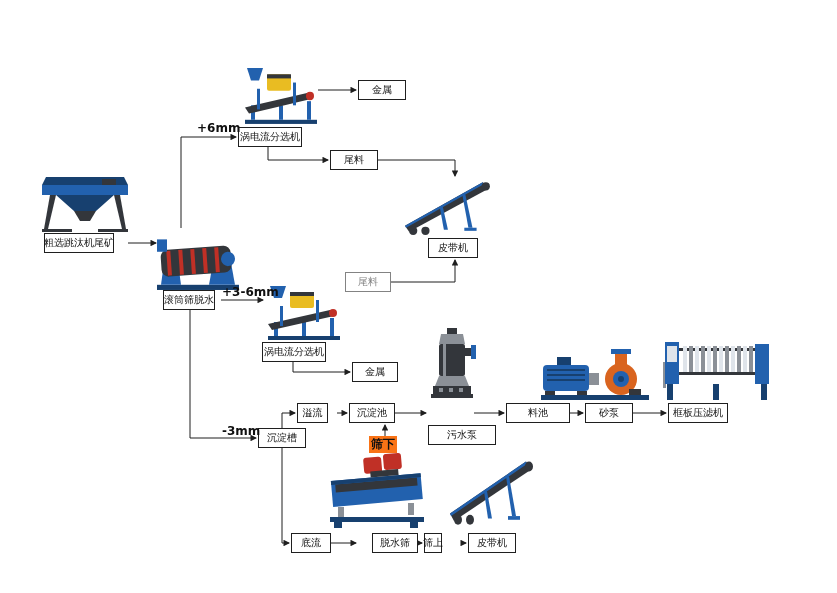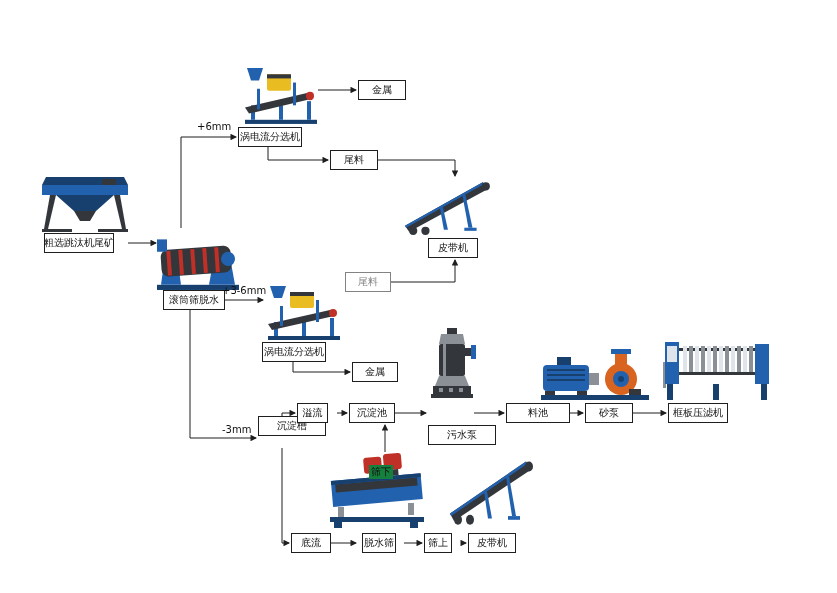--- a/index.html
+++ b/index.html
@@ -8,22 +8,22 @@
     font-family:"DejaVu Sans","Liberation Sans",sans-serif;}
   .machine{position:absolute;z-index:1;}
   .machine svg{display:block;width:100%;height:100%;}
   #wires{position:absolute;left:0;top:0;z-index:2;}
   #wires path{fill:none;stroke:var(--c-line,#1f1f1f);stroke-width:1;}
   .box{position:absolute;z-index:3;height:20px;box-sizing:border-box;
     border:1px solid var(--c-line,#1f1f1f);background:#ffffff;
     display:flex;align-items:center;justify-content:center;
     font-size:10px;color:#101010;white-space:nowrap;letter-spacing:0;}
   .box.faded{opacity:.55;}
-  .edge-label{position:absolute;z-index:3;font-size:10px;color:#101010;white-space:nowrap;}
-  .edge-label.on-line{background:#15803d;padding:0 2px;margin-top:29px;}
+  .edge-label{position:absolute;z-index:3;font-size:12px;color:#101010;white-space:nowrap;font-weight:bold;}
+  .edge-label.on-line{background:#f97316;padding:0 2px;}
   
   .f-blue{fill:var(--c-blue,#2261ae)}
   .f-blue-d{fill:var(--c-blue-dark,#17406f)}
   .f-red{fill:var(--c-red,#c03026)}
   .f-yellow{fill:var(--c-yellow,#e9bc22)}
   .f-orange{fill:var(--c-orange,#d9641f)}
   .f-dark{fill:var(--c-dark,#33363b)}
   .f-gray{fill:var(--c-gray,#8b9097)}
   .f-light{fill:var(--c-light,#dfe4ea)}
 </style>
@@ -228,38 +228,38 @@
     <path d="M546,413 H583" marker-end="url(#arrow)"></path>
     <path d="M625,413 H666" marker-end="url(#arrow)"></path>
     <path d="M282,448 V543 H289" marker-end="url(#arrow)"></path>
     <path d="M331,543 H356" marker-end="url(#arrow)"></path>
     <path d="M404,543 H422" marker-end="url(#arrow)"></path>
     <path d="M462,543 H466" marker-end="url(#arrow)"></path>
     <path d="M385,452 V425" marker-end="url(#arrow)"></path>
   </svg>
 
   <div class="box" style="left:44px;top:233px;width:70px">粗选跳汰机尾矿</div>
-  <div class="box" style="left:163px;top:290px;width:62px">滚筒筛脱水</div>
+  <div class="box" style="left:163px;top:290px;width:52px">滚筒筛脱水</div>
   <div class="box" style="left:238px;top:127px;width:64px">涡电流分选机</div>
   <div class="box" style="left:358px;top:80px;width:48px">金属</div>
   <div class="box" style="left:330px;top:150px;width:48px">尾料</div>
   <div class="box" style="left:428px;top:238px;width:50px">皮带机</div>
   <div class="box faded" style="left:345px;top:272px;width:46px">尾料</div>
   <div class="box" style="left:262px;top:342px;width:64px">涡电流分选机</div>
   <div class="box" style="left:352px;top:362px;width:46px">金属</div>
-  <div class="box" style="left:258px;top:416px;width:68px">沉淀槽</div>
+  <div class="box" style="left:258px;top:428px;width:48px">沉淀槽</div>
   <div class="box" style="left:297px;top:403px;width:31px">溢流</div>
   <div class="box" style="left:349px;top:403px;width:46px">沉淀池</div>
   <div class="box" style="left:428px;top:425px;width:68px">污水泵</div>
   <div class="box" style="left:506px;top:403px;width:64px">料池</div>
   <div class="box" style="left:585px;top:403px;width:48px">砂泵</div>
   <div class="box" style="left:668px;top:403px;width:60px">框板压滤机</div>
   <div class="box" style="left:291px;top:533px;width:40px">底流</div>
-  <div class="box" style="left:362px;top:533px;width:34px">脱水筛</div>
-  <div class="box" style="left:424px;top:533px;width:28px">筛上</div>
+  <div class="box" style="left:372px;top:533px;width:46px">脱水筛</div>
+  <div class="box" style="left:424px;top:533px;width:18px">筛上</div>
   <div class="box" style="left:468px;top:533px;width:48px">皮带机</div>
 
   <div class="edge-label" style="left:197px;top:121px">+6mm</div>
   <div class="edge-label" style="left:222px;top:285px">+3-6mm</div>
   <div class="edge-label" style="left:222px;top:424px">-3mm</div>
   <div class="edge-label on-line" style="left:369px;top:436px">筛下</div>
 
 </div>
 
 </body></html>

